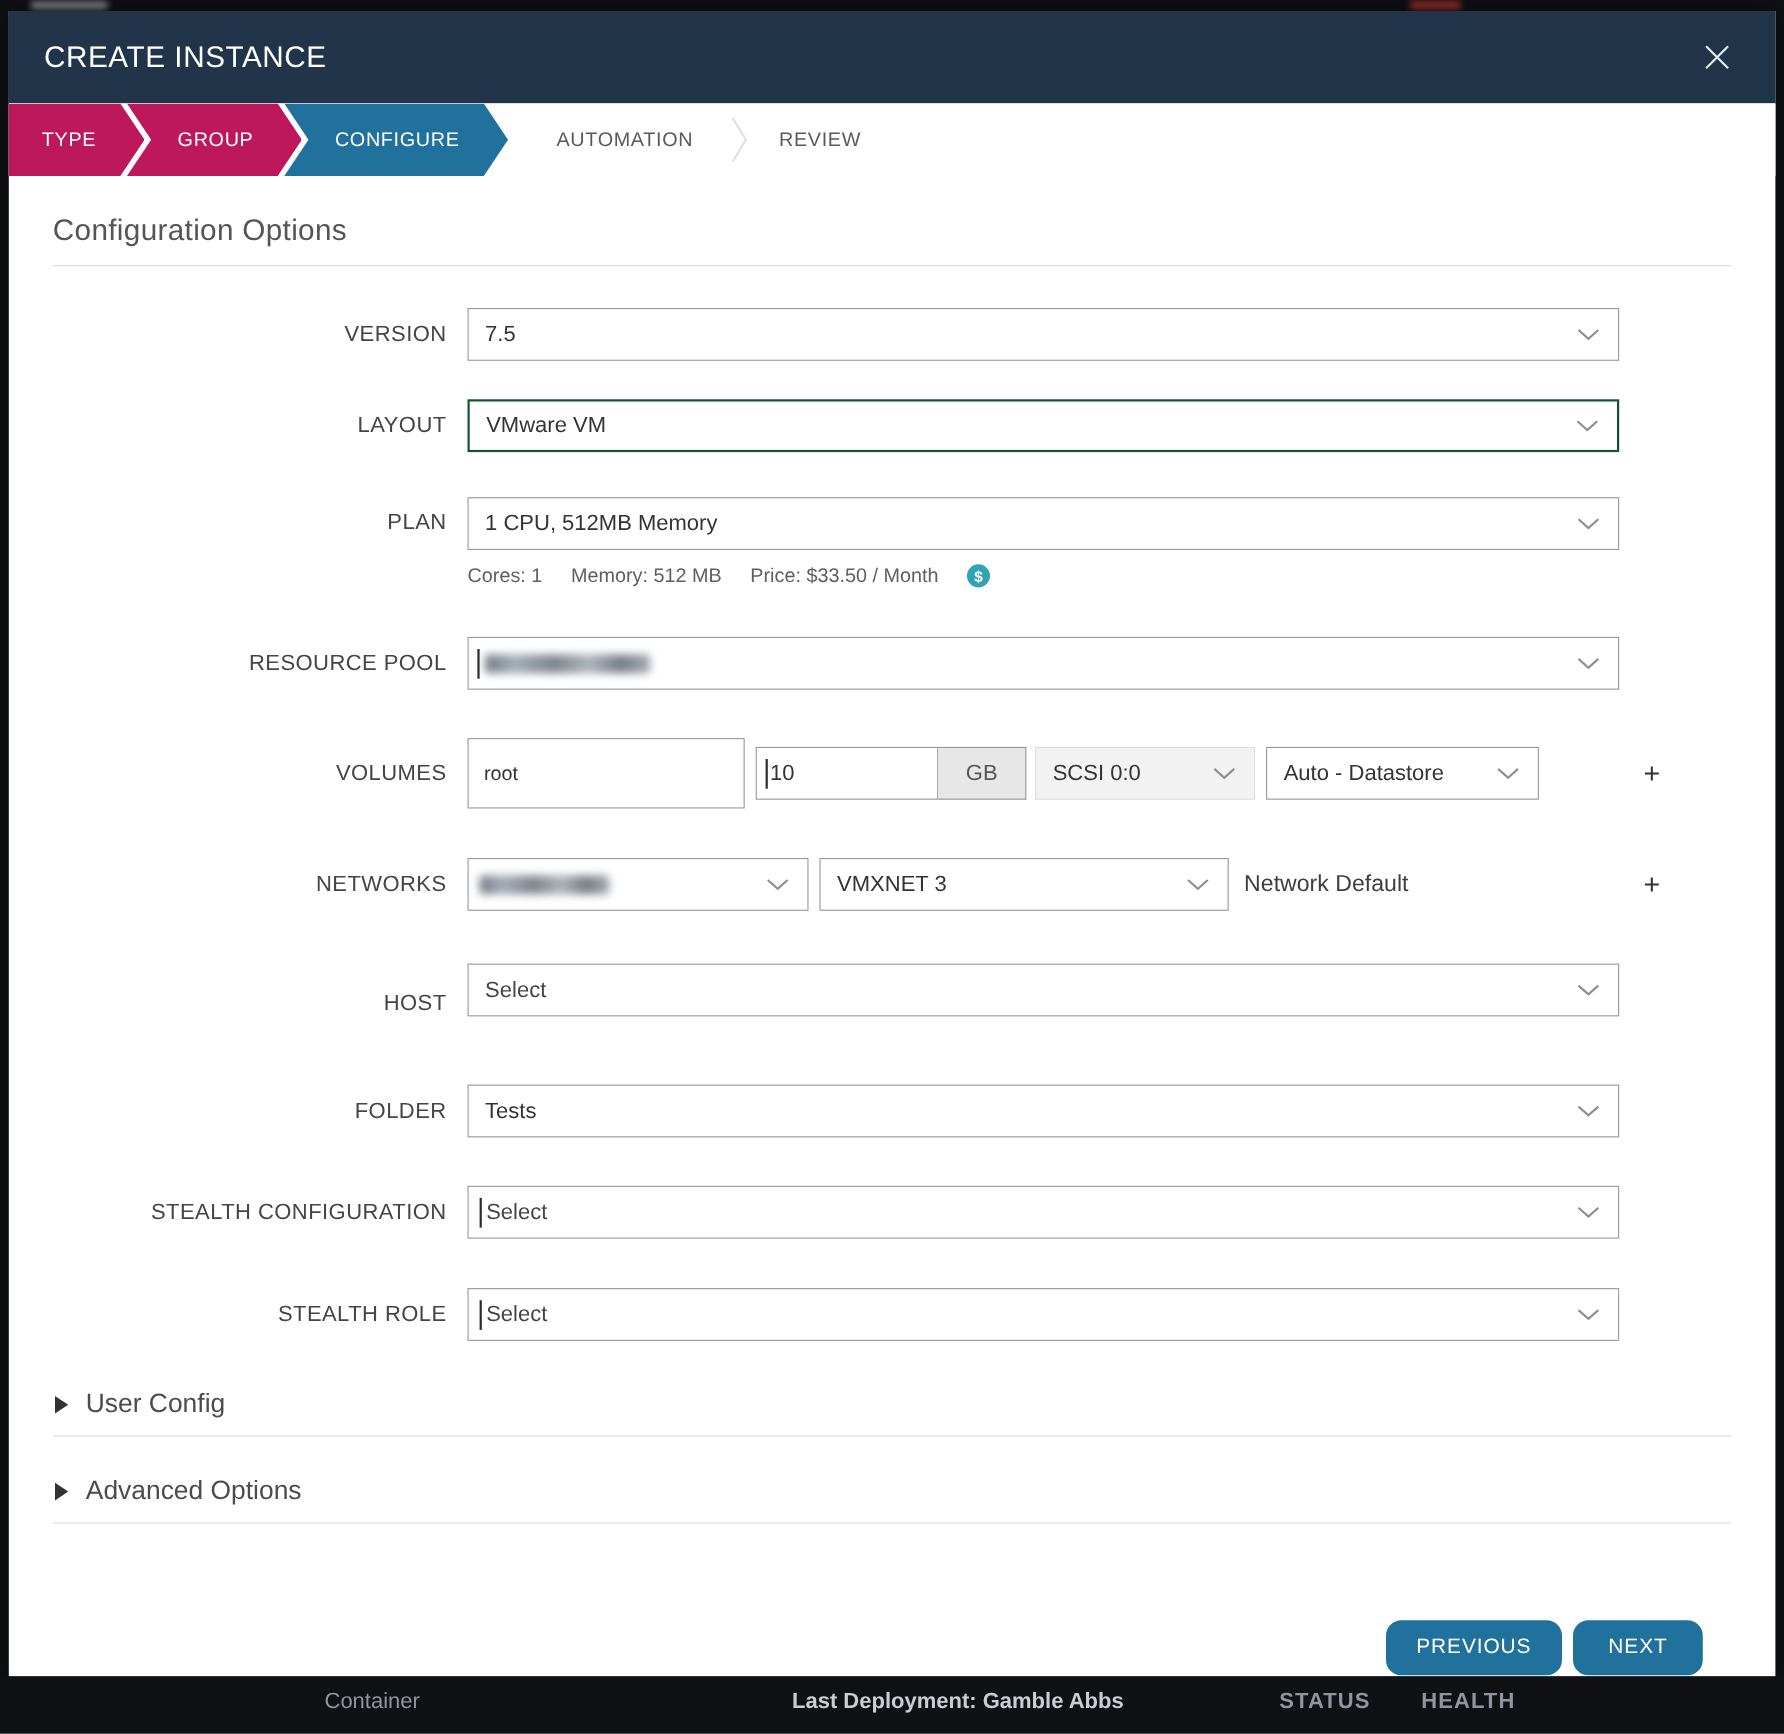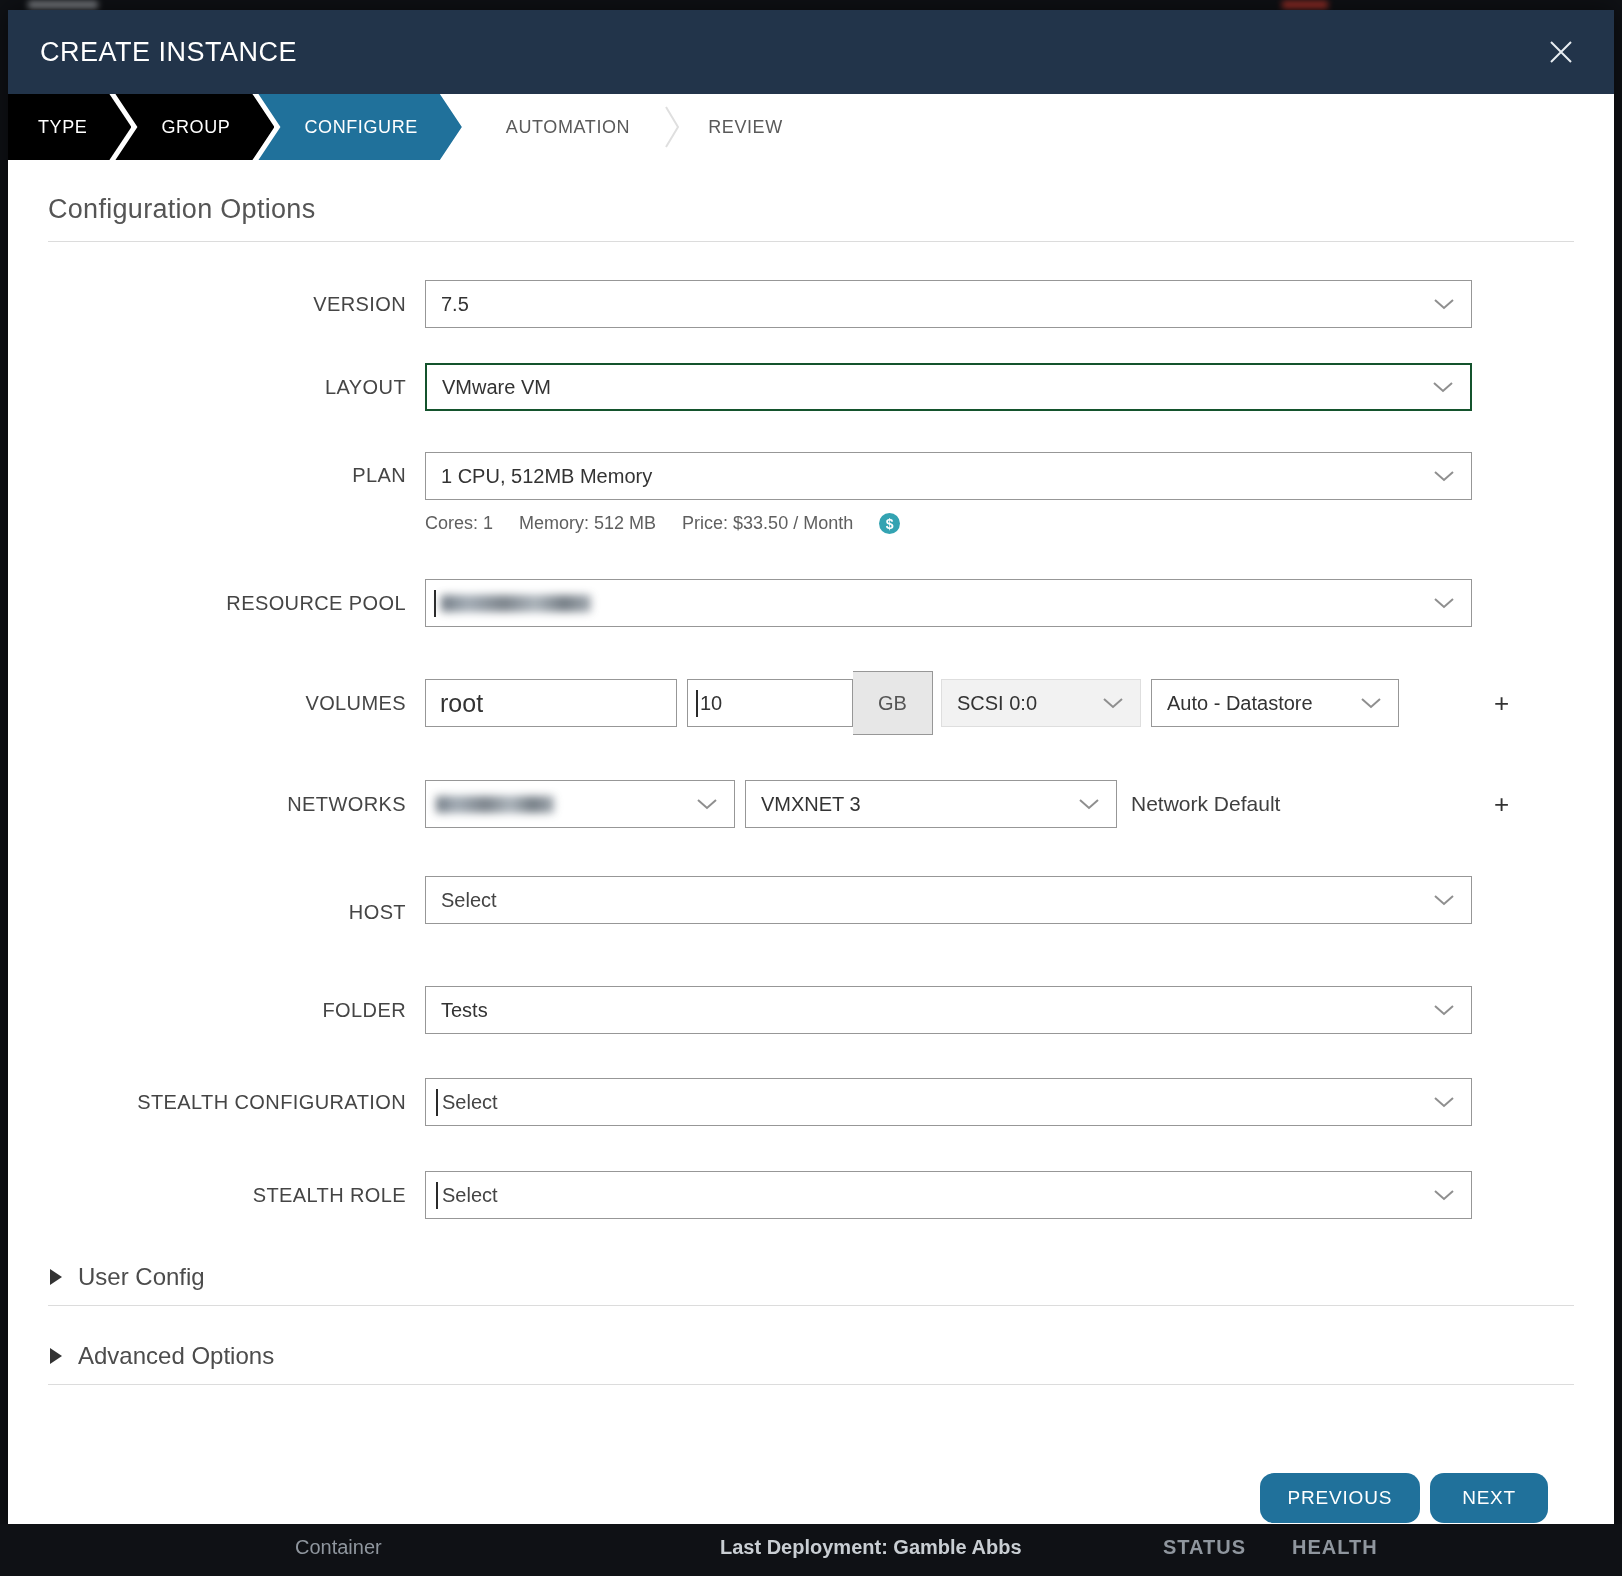--- a/index.html
+++ b/index.html
@@ -35,21 +35,21 @@
   }
   .modal-title { color:#fff; font-size:27px; font-weight:400; letter-spacing:.5px; }
   .close-btn { margin-left:auto; background:none; border:none; cursor:pointer; padding:4px; line-height:0; }
 
   
   .steps { height:66px; background:#fff; display:flex; align-items:stretch; flex:none; }
   .step {
     display:flex; align-items:center; font-size:18px; letter-spacing:.6px;
     color:#fff; position:relative; cursor:pointer; white-space:nowrap;
   }
-  .step.dark { background:#000000; clip-path:polygon(0 0, calc(100% - 22px) 0, 100% 50%, calc(100% - 22px) 100%, 0 100%); }
+  .step.dark { background:#be185d; clip-path:polygon(0 0, calc(100% - 22px) 0, 100% 50%, calc(100% - 22px) 100%, 0 100%); }
   .step.active { background:#20719b; clip-path:polygon(0 0, calc(100% - 22px) 0, 100% 50%, calc(100% - 22px) 100%, 0 100%, 22px 50%); }
   .step.notch { clip-path:polygon(0 0, calc(100% - 22px) 0, 100% 50%, calc(100% - 22px) 100%, 0 100%, 22px 50%); }
   .step + .step { margin-left:-16px; }
   .step.light { background:transparent; color:#5a5a5a; clip-path:none; }
   .s-type      { padding:0 44px 0 30px; }
   .s-group     { padding:0 44px 0 46px; }
   .s-configure { padding:0 44px 0 46px; }
   .s-automation{ padding:0 40px 0 60px; margin-left:-16px; }
   .s-review    { padding:0 40px 0 28px; margin-left:0; }
   .step-sep { display:flex; align-items:center; margin-left:-6px; }
@@ -75,21 +75,21 @@
   .selectbox {
     position:relative; height:48px; border:1px solid #979797; background:#fff;
     display:flex; align-items:center; padding:0 54px 0 15px;
     font-size:20px; color:#333; cursor:pointer; width:100%;
   }
   .selectbox.focused { border:2px solid #14532d; }
   .selectbox .chev { position:absolute; right:16px; top:50%; transform:translateY(-50%); line-height:0; }
   .selectbox.gray { background:#f2f2f2; border-color:#dedede; }
 
   .textinput {
-    height:48px; border:1px solid #979797; font-size:25px; color:#333;
+    height:64px; border:1px solid #979797; font-size:18px; color:#333;
     padding:0 14px; font-family:inherit; background:#fff;
   }
   .caret { display:inline-block; width:2px; height:27px; background:#2a2a2a; flex:none; }
   .redact {
     display:inline-block; height:17px; border-radius:2px; flex:none;
     background:linear-gradient(90deg,#4e5a66,#8d98a3 18%,#5a646e 42%,#97a1aa 63%,#515c66 82%,#8b949d);
     filter:blur(4px); opacity:.8;
   }
 
   
@@ -102,21 +102,21 @@
   }
 
   
   .vol-name { width:252px; margin-right:10px; flex:none; }
   .vol-size {
     width:166px; height:48px; border:1px solid #979797; display:flex; align-items:center;
     padding:0 12px 0 8px; font-size:20px; flex:none; background:#fff;
   }
   .vol-size .val { margin-left:2px; }
   .vol-unit {
-    width:80px; height:64px; background:#e7e7e7; border:1px solid #979797; border-left:none;
+    width:80px; height:48px; background:#e7e7e7; border:1px solid #979797; border-left:none;
     display:flex; align-items:center; justify-content:center; font-size:20px; color:#555;
     flex:none; margin-right:8px;
   }
   .vol-scsi { width:200px; flex:none; margin-right:10px; }
   .vol-ds { width:248px; flex:none;text-align:right; }
 
   
   .net-pool { width:310px; flex:none; margin-right:10px; }
   .net-adapter { width:372px; flex:none; }
   .net-note { margin-left:14px; font-size:21px; color:#3f3f3f; }

